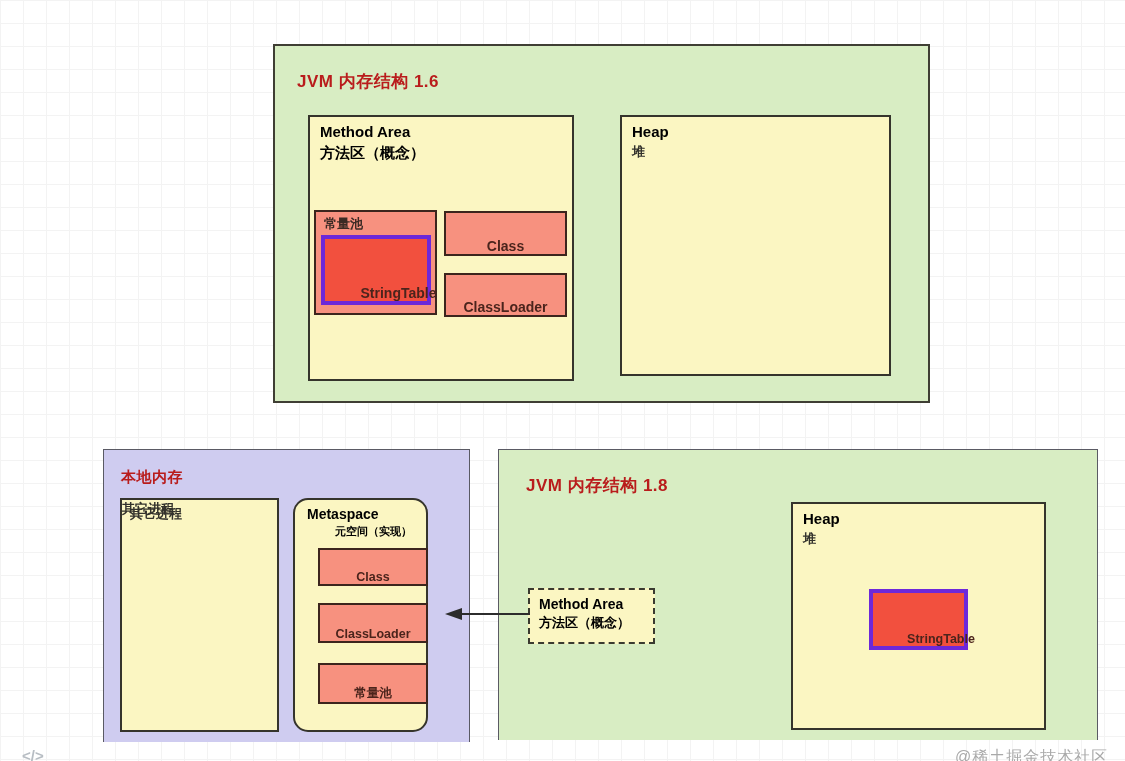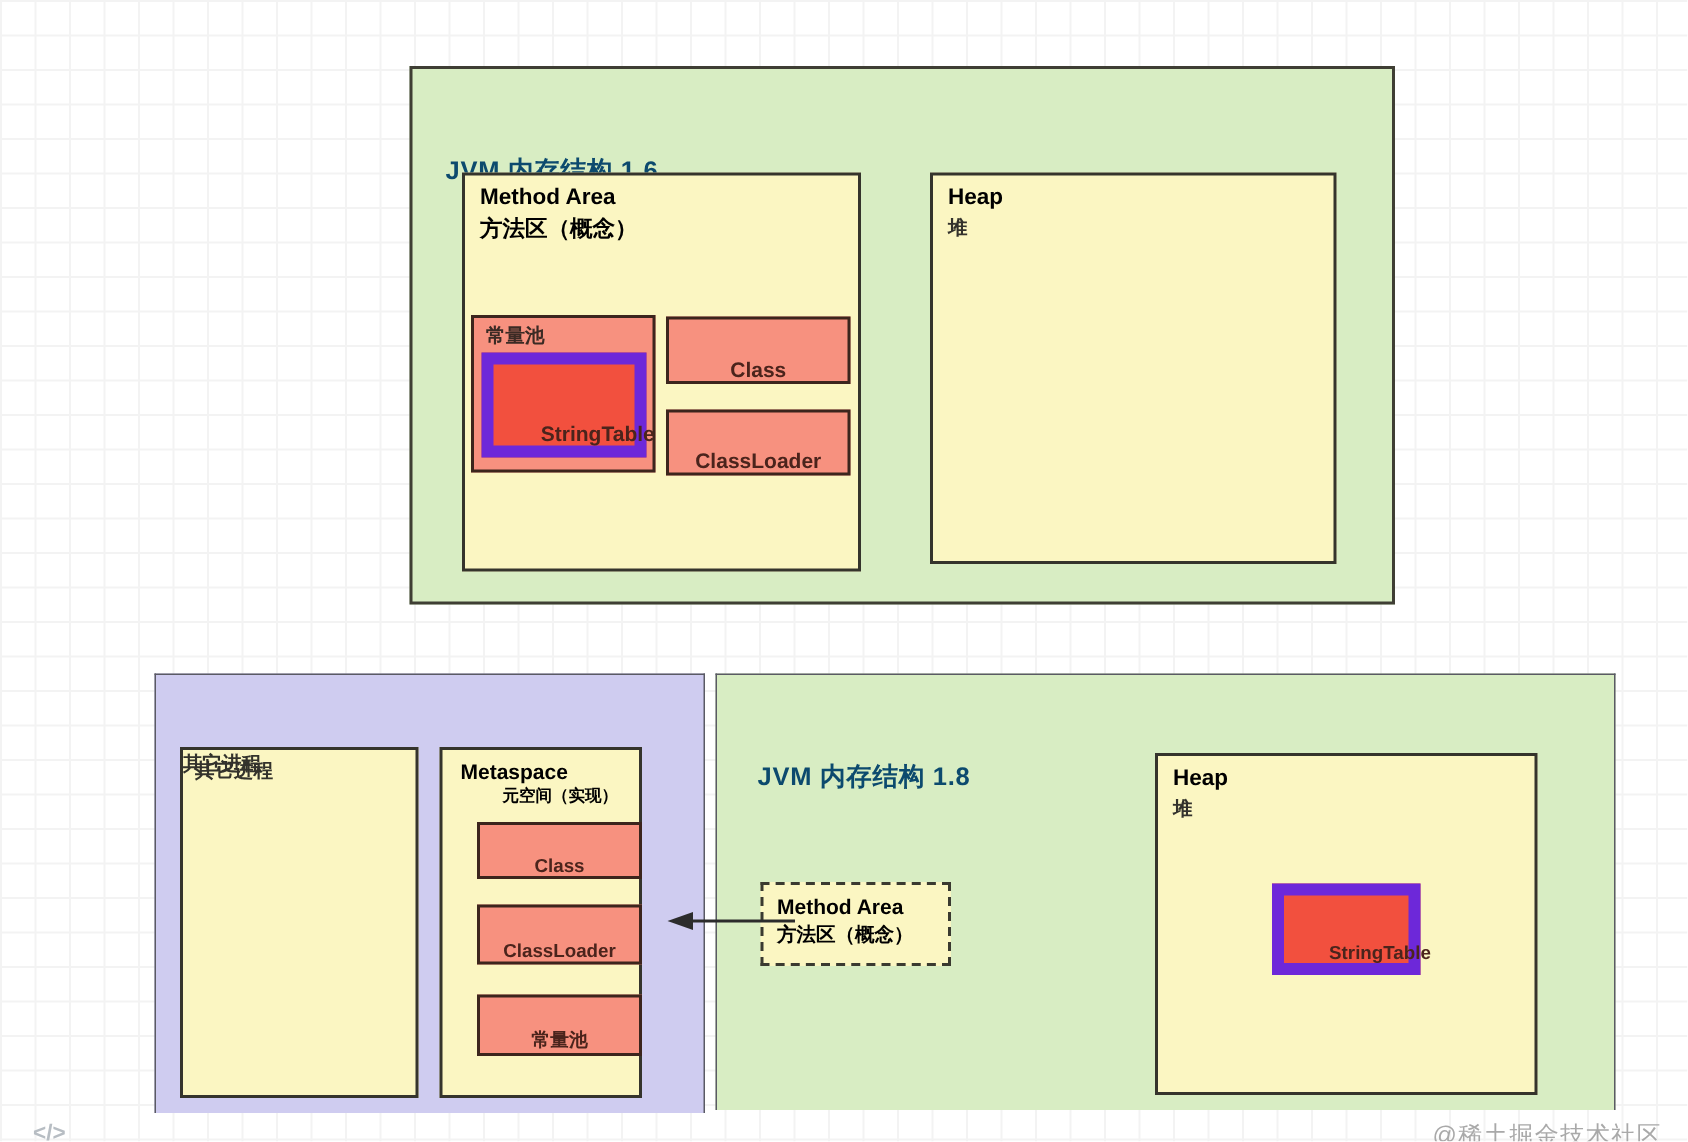--- a/index.html
+++ b/index.html
@@ -12,22 +12,22 @@
       linear-gradient(90deg, #f3f3f3 1px, transparent 1px);
     background-size:23px 23px;
     color:#3a3933;
   }
   .abs { position:absolute; }
   .panel-green { background:#d8edc3; border:2px solid #3f3e34; }
   .panel-green-thin { background:#d8edc3; border:1px solid #5a5a64; border-bottom:none; }
   .panel-purple { background:#cfccf0; border:1px solid #5a5a64; border-bottom:none; }
   .box-yellow { background:#fbf6c2; border:2px solid #35342c; }
   .box-salmon { background:#f7917f; border:2px solid #3c251d; }
-  .box-red    { background:#f2503e; border:8px solid #6d28d9;padding-left:45px; }
-  .panel-title { font-weight:bold; font-size:17px; letter-spacing:.5px; color:#0c4a6e;margin-top:32px; }
+  .box-red    { background:#f2503e; border:4px solid #6d28d9;padding-left:45px; }
+  .panel-title { font-weight:bold; font-size:17px; letter-spacing:.5px; color:#b91c1c; }
   .box-title   { font-weight:bold; font-size:15px; line-height:1.38; color:#000000; }
   .small-label { font-weight:bold; font-size:13px; color:#3b2a24; }
   .center-label{ display:flex; align-items:flex-end; justify-content:center;
                  font-weight:bold; font-size:14px; color:#4b241c; }
   .dashed-box  { background:#fbf6c2; border:2px dashed #3a3a30; }
   .watermark   { font-size:16px; color:#a9a9a9; letter-spacing:1px;margin-top:13px; }
   .corner-glyph{ font-size:15px; color:#b7bdc3; font-weight:bold; }
 </style>
 </head>
 <body>
@@ -69,39 +69,39 @@
 
   <div class="abs panel-purple" style="left:103px; top:449px; width:367px; height:293px;">
 
     <div class="abs panel-title" style="left:17px; top:18px; font-size:15px;">本地内存</div>
 
     <div class="abs box-yellow" style="left:16px; top:48px; width:159px; height:234px;">
       <div class="abs small-label" style="color:#33322c;">其它进程</div>
       <div class="abs small-label" style="left:8px; top:5px; color:#33322c;">其它进程</div>
     </div>
 
-    <div class="abs box-yellow" style="left:189px; top:48px; width:135px; height:234px;">
+    <div class="abs box-yellow" style="left:189px; top:48px; width:135px; height:234px;border-radius:15px;">
       <div class="abs" style="left:12px; top:5px;">
         <div class="box-title" style="font-size:14px;">Metaspace</div>
         <div class="box-title" style="font-size:11px;margin-left:28px;">元空间（实现）</div>
       </div>
 
       <div class="abs box-salmon center-label" style="left:23px; top:48px; width:110px; height:38px; font-size:12.5px;">
         <span>Class</span>
       </div>
       <div class="abs box-salmon center-label" style="left:23px; top:103px; width:110px; height:40px; font-size:12.5px;">
         <span>ClassLoader</span>
       </div>
       <div class="abs box-salmon center-label" style="left:23px; top:163px; width:110px; height:41px; font-size:12.5px;">
         <span>常量池</span>
       </div>
     </div>
   </div>
 
-  <div class="abs panel-green-thin" style="left:477px; top:449px; width:600px; height:291px;">
+  <div class="abs panel-green-thin" style="left:498px; top:449px; width:600px; height:291px;">
     <div class="abs panel-title" style="left:27px; top:24px;">JVM 内存结构 1.8</div>
 
     <div class="abs dashed-box" style="left:29px; top:138px; width:127px; height:56px;">
       <div class="abs" style="left:9px; top:5px;">
         <div class="box-title" style="font-size:14px;">Method Area</div>
         <div class="box-title" style="font-size:13px;">方法区（概念）</div>
       </div>
     </div>
 
     <div class="abs box-yellow" style="left:292px; top:52px; width:255px; height:228px;">

